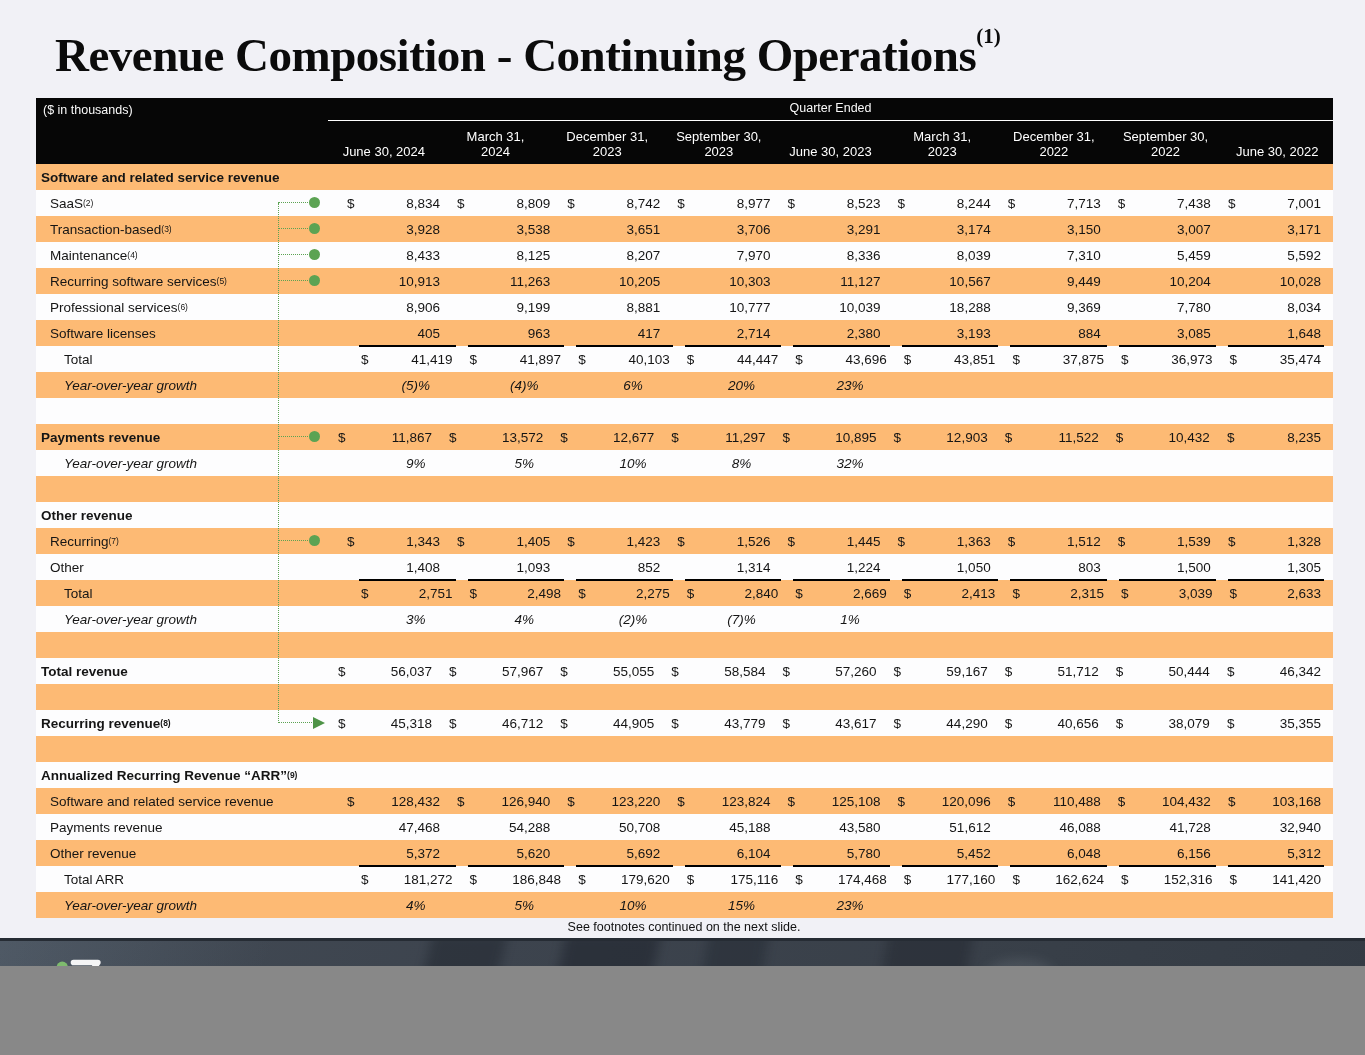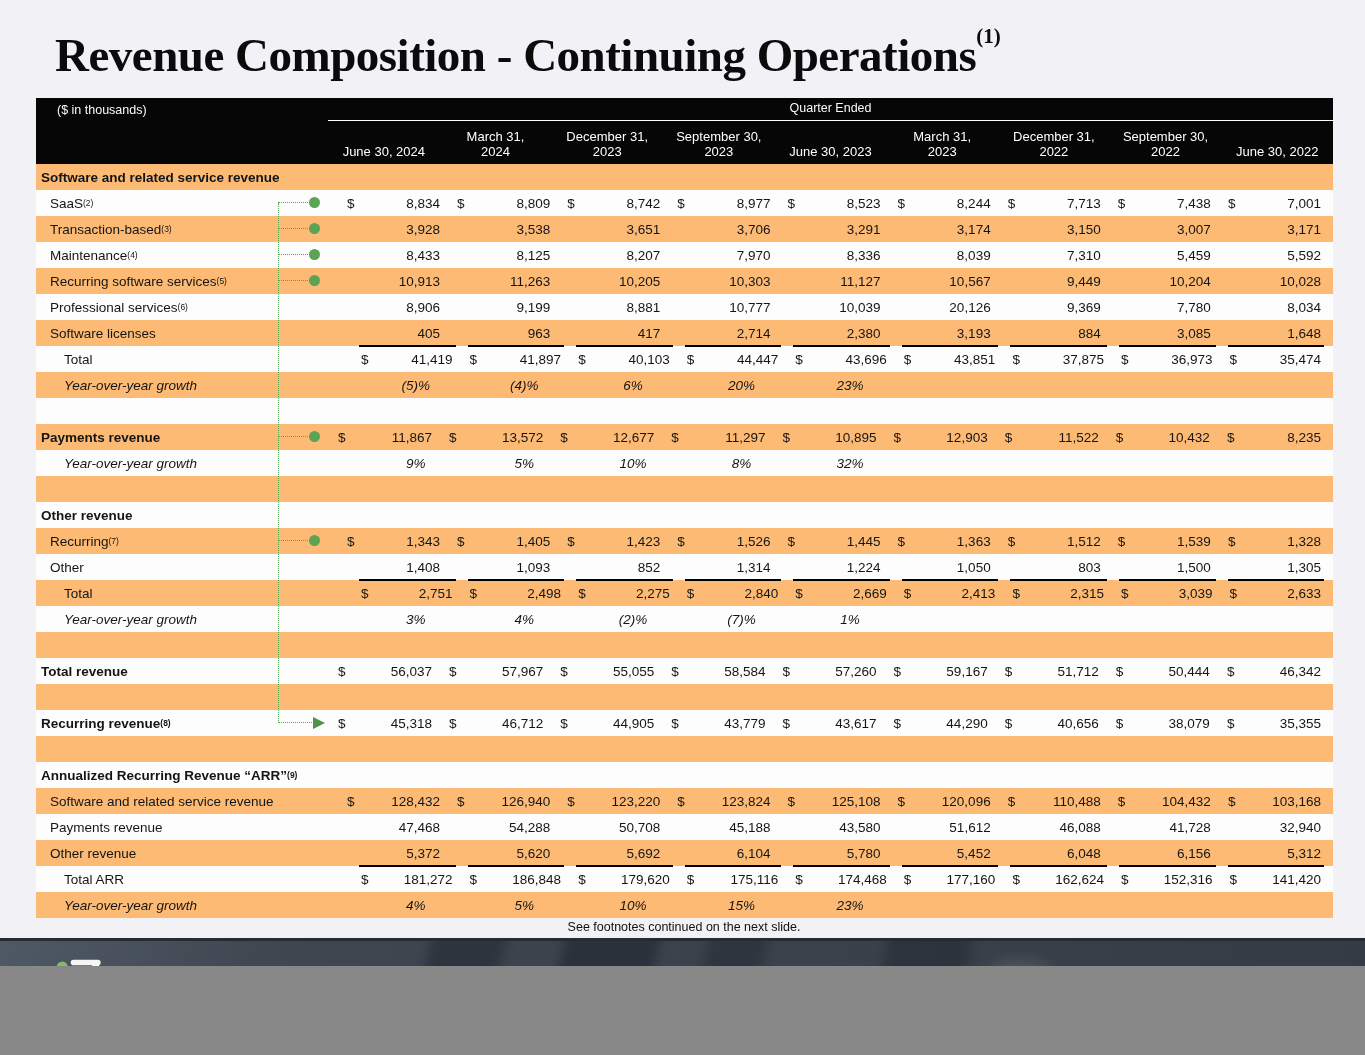--- a/index.html
+++ b/index.html
@@ -7,21 +7,21 @@
          font-family:"Liberation Sans",sans-serif;color:#151515;}
 
   
   .title{position:absolute;left:55px;top:24px;font-family:"Liberation Serif",serif;
          font-weight:700;font-size:47px;letter-spacing:-0.5px;color:#0b0b0b;white-space:nowrap;}
   .title sup{font-size:21px;vertical-align:28px;letter-spacing:0;}
 
   
   .tbl{position:absolute;left:36px;top:98px;width:1297px;}
   .thead{position:relative;height:66px;background:#060606;color:#fafafa;}
-  .units{position:absolute;left:21px;top:5px;font-size:12.5px;}
+  .units{position:absolute;left:7px;top:5px;font-size:12.5px;}
   .qewrap{position:absolute;left:292px;right:0;top:3px;text-align:center;}
   .qe{display:block;font-size:12.5px;padding-bottom:5px;border-bottom:1.5px solid #ffffff;}
   .colheads{position:absolute;left:292px;right:0;bottom:0;top:24px;display:flex;}
   .col-h{flex:1;display:flex;align-items:flex-end;justify-content:center;text-align:center;
          padding:0 13px 5px;font-size:13px;line-height:1.16;color:#ffffff;}
 
   .tbody{position:relative;}
   .trow{position:relative;display:flex;height:26px;align-items:stretch;}
   .trow.g{background:#fdba74;}
   .trow.w{background:#fdfdfe;}
@@ -258,21 +258,21 @@
           <div class="cell">
             <span class="val">8,881</span>
           </div>
           <div class="cell">
             <span class="val">10,777</span>
           </div>
           <div class="cell">
             <span class="val">10,039</span>
           </div>
           <div class="cell">
-            <span class="val">20,126</span>
+            <span class="val">18,288</span>
           </div>
           <div class="cell">
             <span class="val">9,369</span>
           </div>
           <div class="cell">
             <span class="val">7,780</span>
           </div>
           <div class="cell">
             <span class="val">8,034</span>
           </div>

